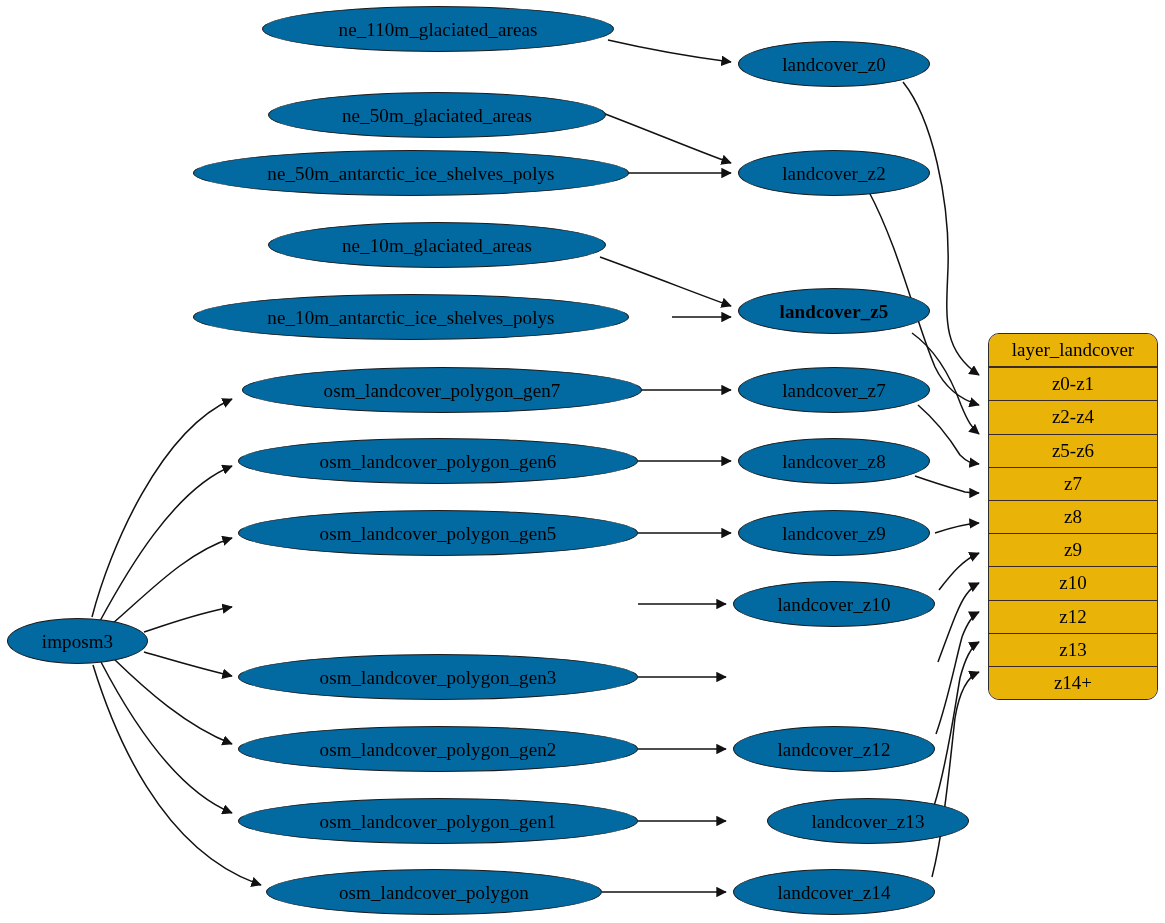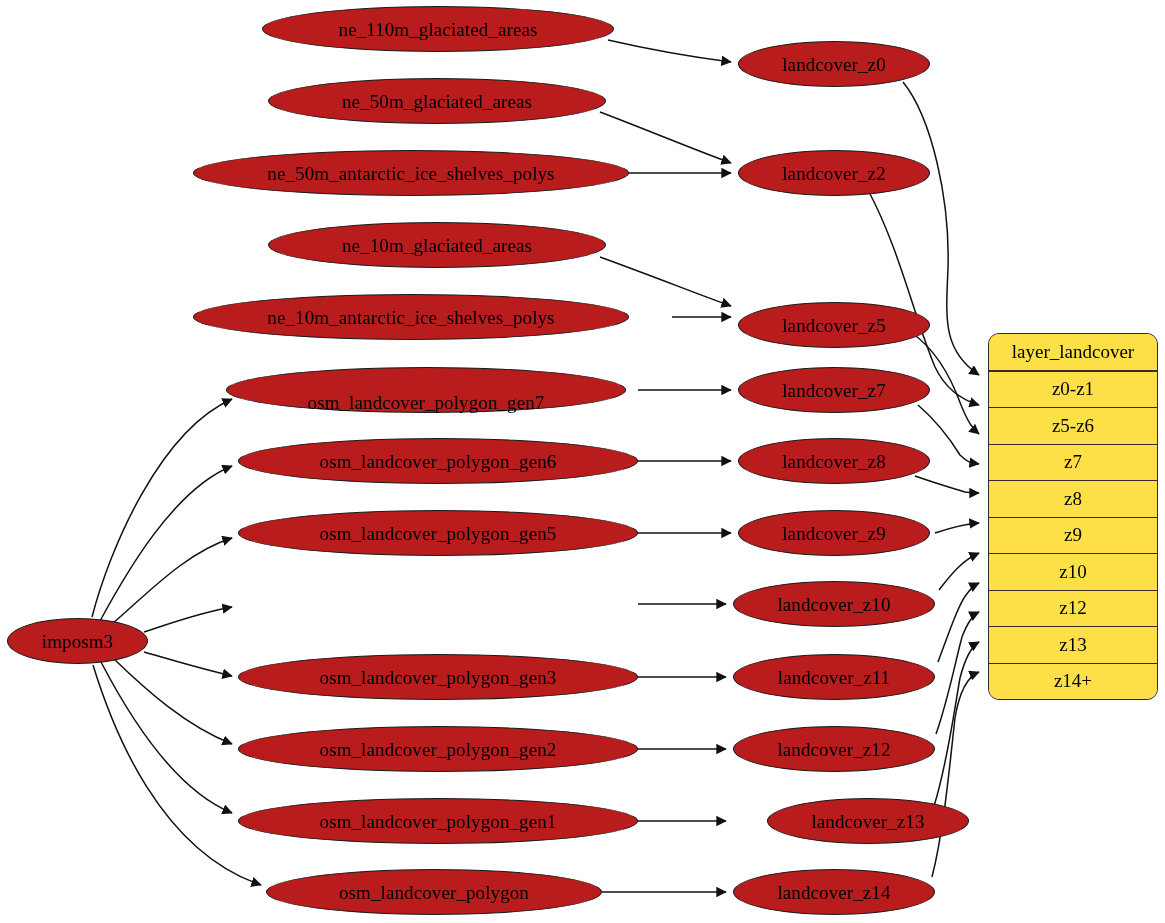--- a/index.html
+++ b/index.html
@@ -26,21 +26,21 @@
     pointer-events: none;
   }
   .node {
     position: absolute;
     display: flex;
     align-items: center;
     justify-content: center;
     box-sizing: border-box;
     border: 1.1px solid #1a1a1a;
     border-radius: 50%;
-    background: #b91c1c;
+    background: #0369a1;
     color: #000000;
     font-size: 19px;
     line-height: 1;
     white-space: nowrap;
     letter-spacing: 0.1px;
   }
   .record-table {
     position: absolute;
     box-sizing: border-box;
     border: 1.4px solid #2b2b2b;
@@ -52,21 +52,21 @@
   }
   .record-row {
     box-sizing: border-box;
     flex: 1 1 auto;
     display: flex;
     align-items: center;
     justify-content: center;
     font-size: 19px;
     color: #000000;
     border-top: 1.4px solid #3a2a2d;
-    background: #fde047;
+    background: #eab308;
     white-space: nowrap;
   }
   .record-row.header {
     border-top: none;
     border-bottom: 1.6px solid #3a2a2d;
   }
 </style>
 </head>
 <body>
 
@@ -115,41 +115,41 @@
       <path d="M 936,734 C 948,700 955,663 962,637 C 968,621 973,615 979,612"></path>
       <path d="M 934,806 C 947,765 954,712 960,678 C 966,655 972,646 979,642"></path>
       <path d="M 932,877 C 944,830 950,762 955,718 C 960,688 969,676 979,672"></path>
     </g>
   </svg>
 
   <div class="node" style="left:262px; top:6px; width:352px; height:46px;">
     <span>ne_110m_glaciated_areas</span>
   </div>
 
-  <div class="node" style="left:268px; top:78px; width:338px; height:46px;">
+  <div class="node" style="left:268px; top:92px; width:338px; height:46px;">
     <span>ne_50m_glaciated_areas</span>
   </div>
 
   <div class="node" style="left:193px; top:150px; width:436px; height:46px;">
     <span>ne_50m_antarctic_ice_shelves_polys</span>
   </div>
 
   <div class="node" style="left:268px; top:222px; width:338px; height:46px;">
     <span>ne_10m_glaciated_areas</span>
   </div>
 
   <div class="node" style="left:193px; top:294px; width:436px; height:46px;">
     <span>ne_10m_antarctic_ice_shelves_polys</span>
   </div>
 
   <div class="node" style="left:7px; top:618px; width:141px; height:46px;font-family:Liberation Serif, serif;">
     <span>imposm3</span>
   </div>
 
-  <div class="node" style="left:226px; top:367px; width:400px; height:46px;align-items:flex-end;">
+  <div class="node" style="left:242px; top:367px; width:400px; height:46px;">
     <span>osm_landcover_polygon_gen7</span>
   </div>
 
   <div class="node" style="left:238px; top:438px; width:400px; height:46px;">
     <span>osm_landcover_polygon_gen6</span>
   </div>
 
   <div class="node" style="left:238px; top:510px; width:400px; height:46px;">
     <span>osm_landcover_polygon_gen5</span>
   </div>
@@ -172,43 +172,40 @@
   </div>
 
   <div class="node" style="left:738px; top:41px; width:192px; height:46px;">
     <span>landcover_z0</span>
   </div>
 
   <div class="node" style="left:738px; top:150px; width:192px; height:46px;">
     <span>landcover_z2</span>
   </div>
 
-  <div class="node" style="left:738px; top:302px; width:192px; height:46px;">
+  <div class="node" style="left:738px; top:288px; width:192px; height:46px;font-weight:bold;">
     <span>landcover_z5</span>
   </div>
 
   <div class="node" style="left:738px; top:367px; width:192px; height:46px;">
     <span>landcover_z7</span>
   </div>
 
   <div class="node" style="left:738px; top:438px; width:192px; height:46px;">
     <span>landcover_z8</span>
   </div>
 
   <div class="node" style="left:738px; top:510px; width:192px; height:46px;">
     <span>landcover_z9</span>
   </div>
 
   <div class="node" style="left:733px; top:581px; width:202px; height:46px;align-items:center;">
     <span>landcover_z10</span>
   </div>
 
-  <div class="node" style="left:733px; top:654px; width:202px; height:46px;">
-    <span>landcover_z11</span>
-  </div>
 
   <div class="node" style="left:733px; top:726px; width:202px; height:46px;">
     <span>landcover_z12</span>
   </div>
 
   <div class="node" style="left:767px; top:798px; width:202px; height:46px;align-items:center;">
     <span>landcover_z13</span>
   </div>
 
   <div class="node" style="left:733px; top:869px; width:202px; height:46px;">
@@ -216,20 +213,23 @@
   </div>
 
   <div class="record-table" style="left:988px; top:333px; width:170px; height:367px;">
     <div class="record-row header">
       <span>layer_landcover</span>
     </div>
     <div class="record-row">
       <span>z0-z1</span>
     </div>
     <div class="record-row">
+      <span>z2-z4</span>
+    </div>
+    <div class="record-row">
       <span>z5-z6</span>
     </div>
     <div class="record-row">
       <span>z7</span>
     </div>
     <div class="record-row">
       <span>z8</span>
     </div>
     <div class="record-row">
       <span>z9</span>

